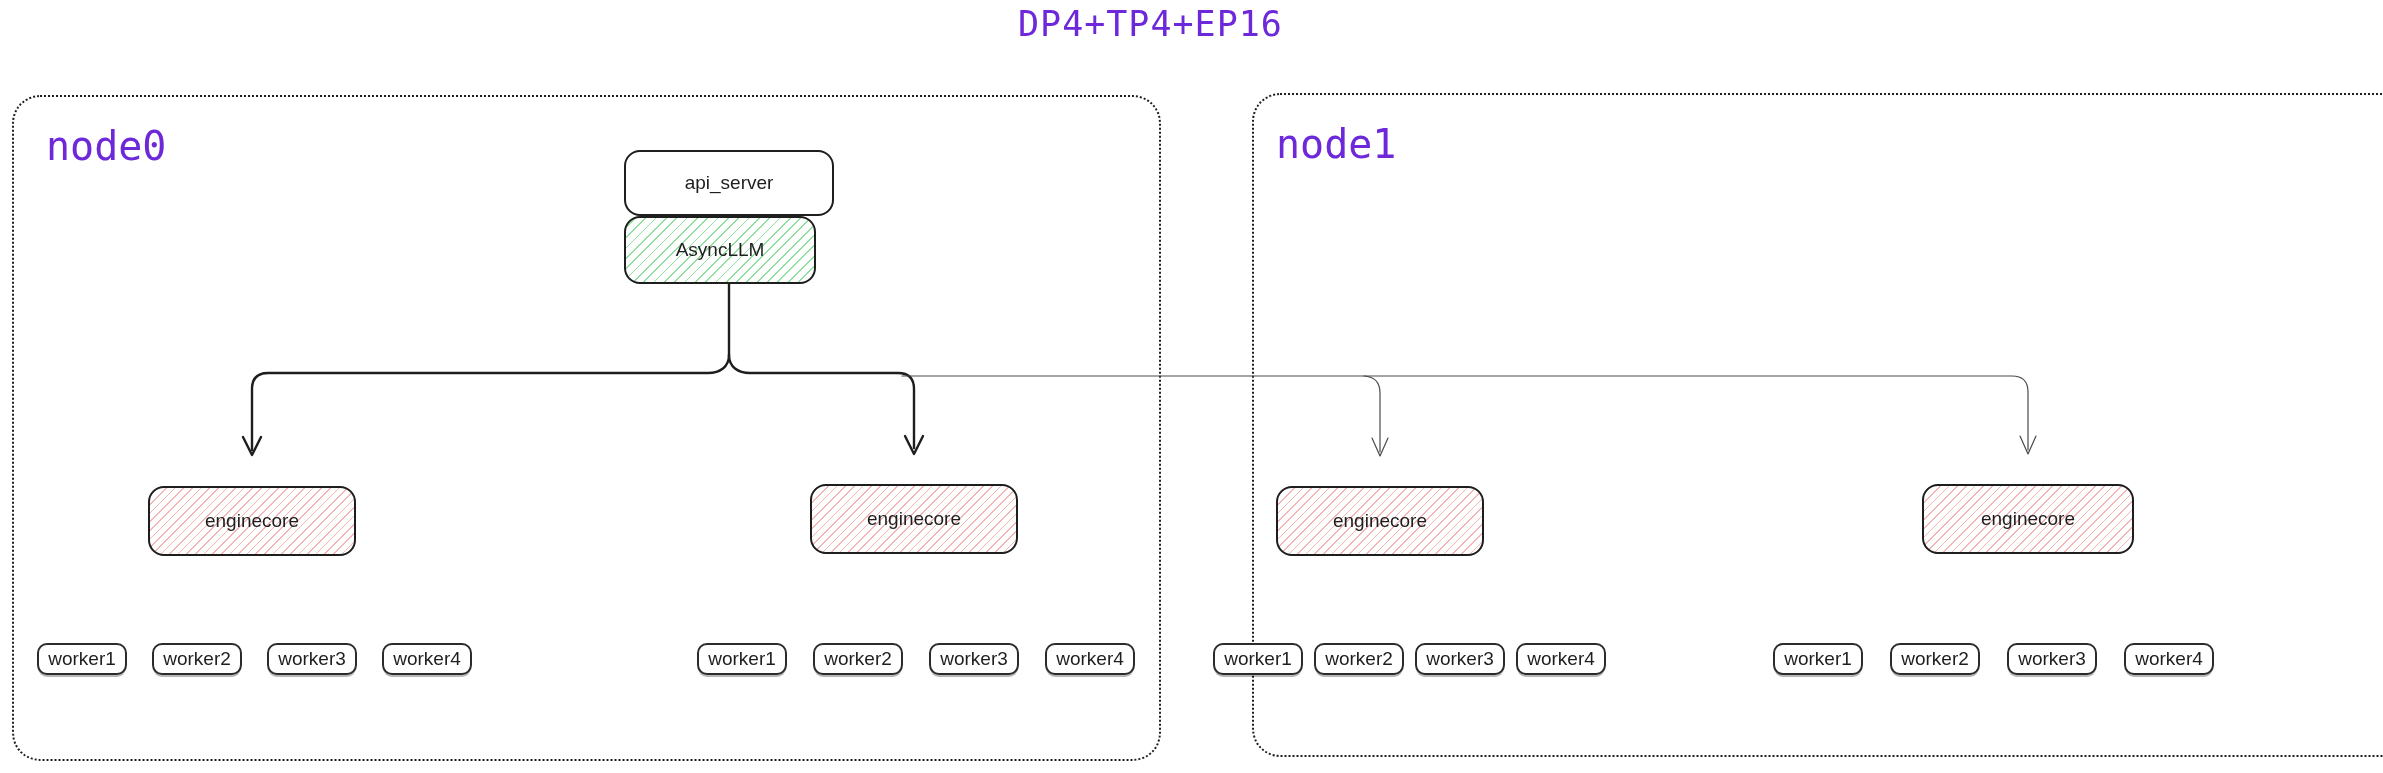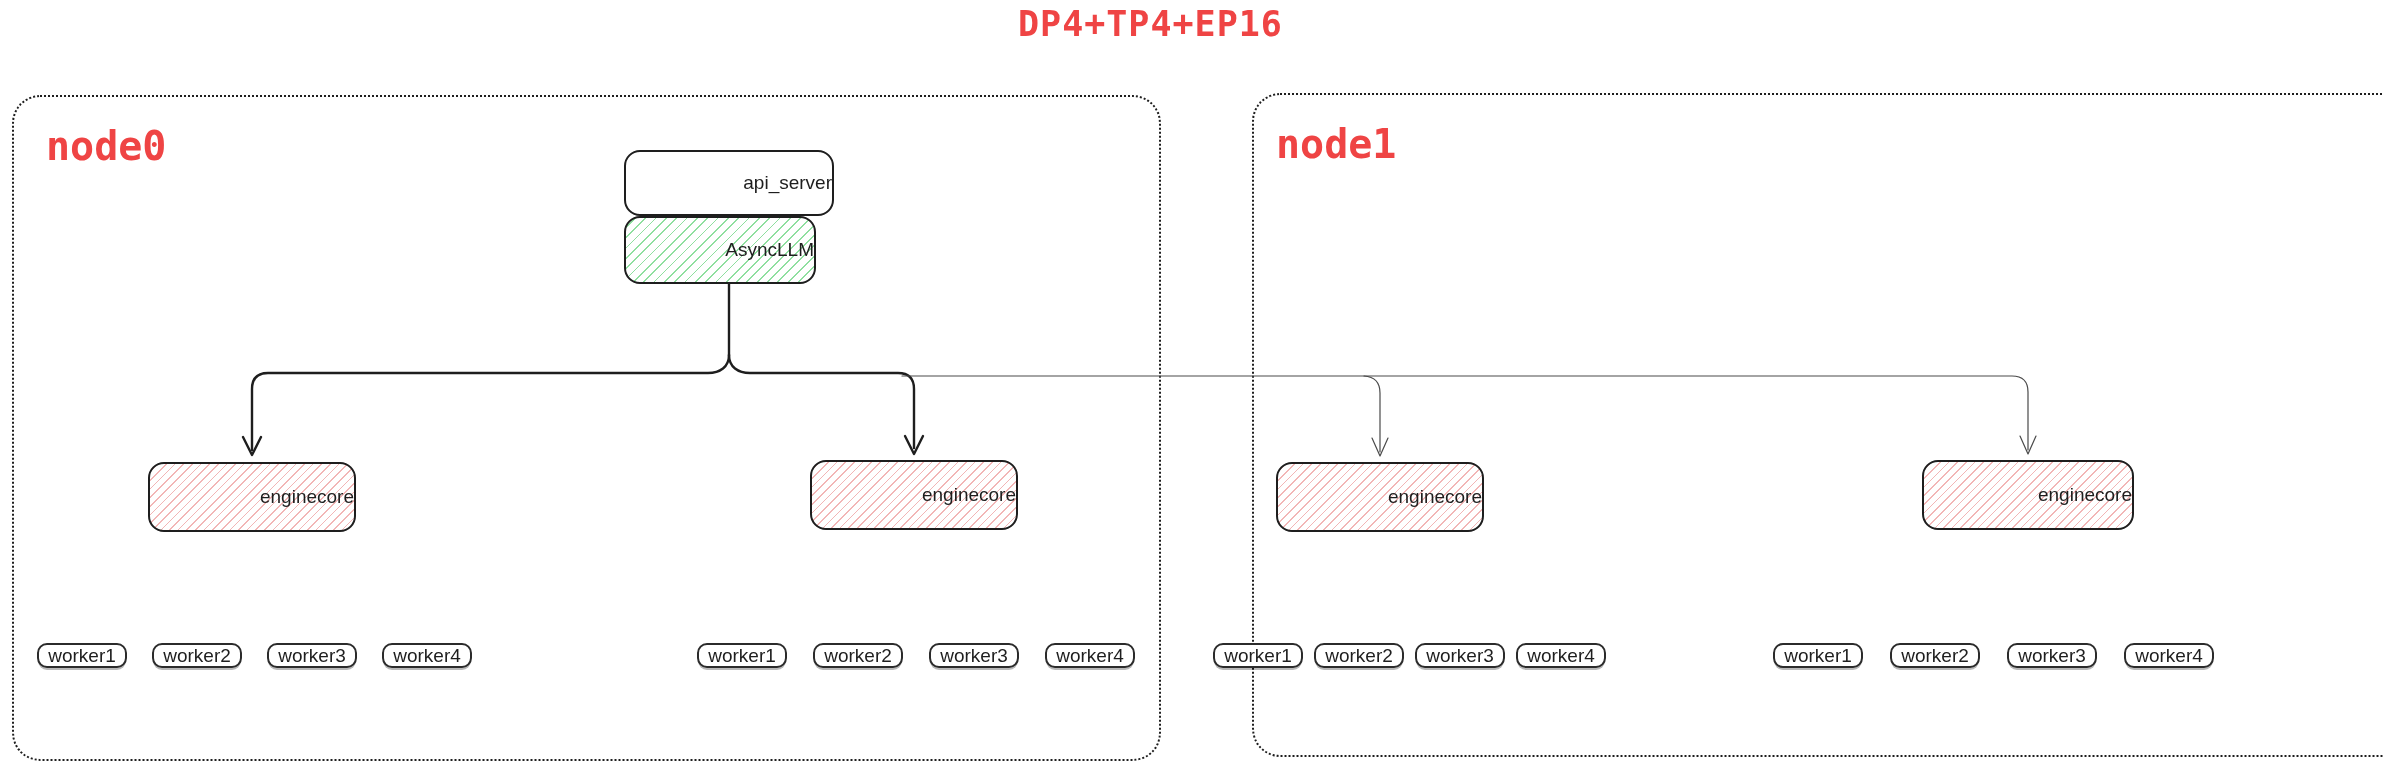--- a/index.html
+++ b/index.html
@@ -1,41 +1,41 @@
 <!DOCTYPE html>
 <html><head>
 <meta charset="utf-8">
 <style>
   html,body{margin:0;padding:0;background:#ffffff;}
   body{width:2383px;height:773px;position:relative;overflow:hidden;
        font-family:"Liberation Sans",sans-serif;color:#1e1e1e;}
-  .hand{font-family:"DejaVu Sans Mono",monospace;font-weight:700;color:#ef4444;}
+  .hand{font-family:"DejaVu Sans Mono",monospace;font-weight:400;color:#6d28d9;}
 
   .title{position:absolute;left:1018px;top:4px;font-size:35px;letter-spacing:1px;}
 
   .node-box{position:absolute;border:2.5px dotted #1e1e1e;border-radius:28px;background:transparent;}
   .node0{left:12px;top:95px;width:1145px;height:662px;}
   .node1{left:1252px;top:93px;width:1183px;height:660px;}
   .node-label{position:absolute;font-size:40px;}
   .node0 .node-label{left:32px;top:26px;}
   .node1 .node-label{left:22px;top:26px;}
 
   .box{position:absolute;border:2.2px solid #1e1e1e;border-radius:16px;background:#ffffff;
-       display:flex;align-items:center;justify-content:flex-end;font-size:19px;box-sizing:border-box;}
+       display:flex;align-items:center;justify-content:center;font-size:19px;box-sizing:border-box;}
   .api{left:624px;top:150px;width:210px;height:66px;}
   .asyncllm{left:624px;top:216px;width:192px;height:68px;}
   .e1{left:148px;top:462px;width:208px;height:70px;}
   .e2{left:810px;top:460px;width:208px;height:70px;}
   .e3{left:1276px;top:462px;width:208px;height:70px;}
   .e4{left:1922px;top:460px;width:212px;height:70px;}
 
   .hatch-green{background:#ffffff repeating-linear-gradient(135deg,rgba(0,0,0,0) 0 6px,#8fdf9f 6px 7.3px);}
-  .hatch-red{background:#ffffff repeating-linear-gradient(135deg,rgba(0,0,0,0) 0 5px,#f2b6b6 5px 6.1px);}
+  .hatch-red{background:#ffffff repeating-linear-gradient(135deg,rgba(0,0,0,0) 0 5px,#f2b6b6 5px 6.1px);margin-top:24px;}
 
-  .worker{position:absolute;top:643px;width:90px;height:25px;border:2px solid #2b2b2b;border-radius:10px;
+  .worker{position:absolute;top:643px;width:90px;height:32px;border:2px solid #2b2b2b;border-radius:10px;
           background:#ffffff;display:flex;align-items:center;justify-content:center;font-size:19px;
           box-sizing:border-box;box-shadow:0 3px 0 -1px rgba(0,0,0,0.28);}
 
   svg.connectors{position:absolute;left:0;top:0;width:2383px;height:773px;pointer-events:none;}
   .stroke-bold{stroke:#1e1e1e;stroke-width:2.4;fill:none;stroke-linecap:round;stroke-linejoin:round;}
   .stroke-thin{stroke:#4a4a4a;stroke-width:1.2;fill:none;stroke-linecap:round;stroke-linejoin:round;}
 </style>
 </head>
 <body>
 

